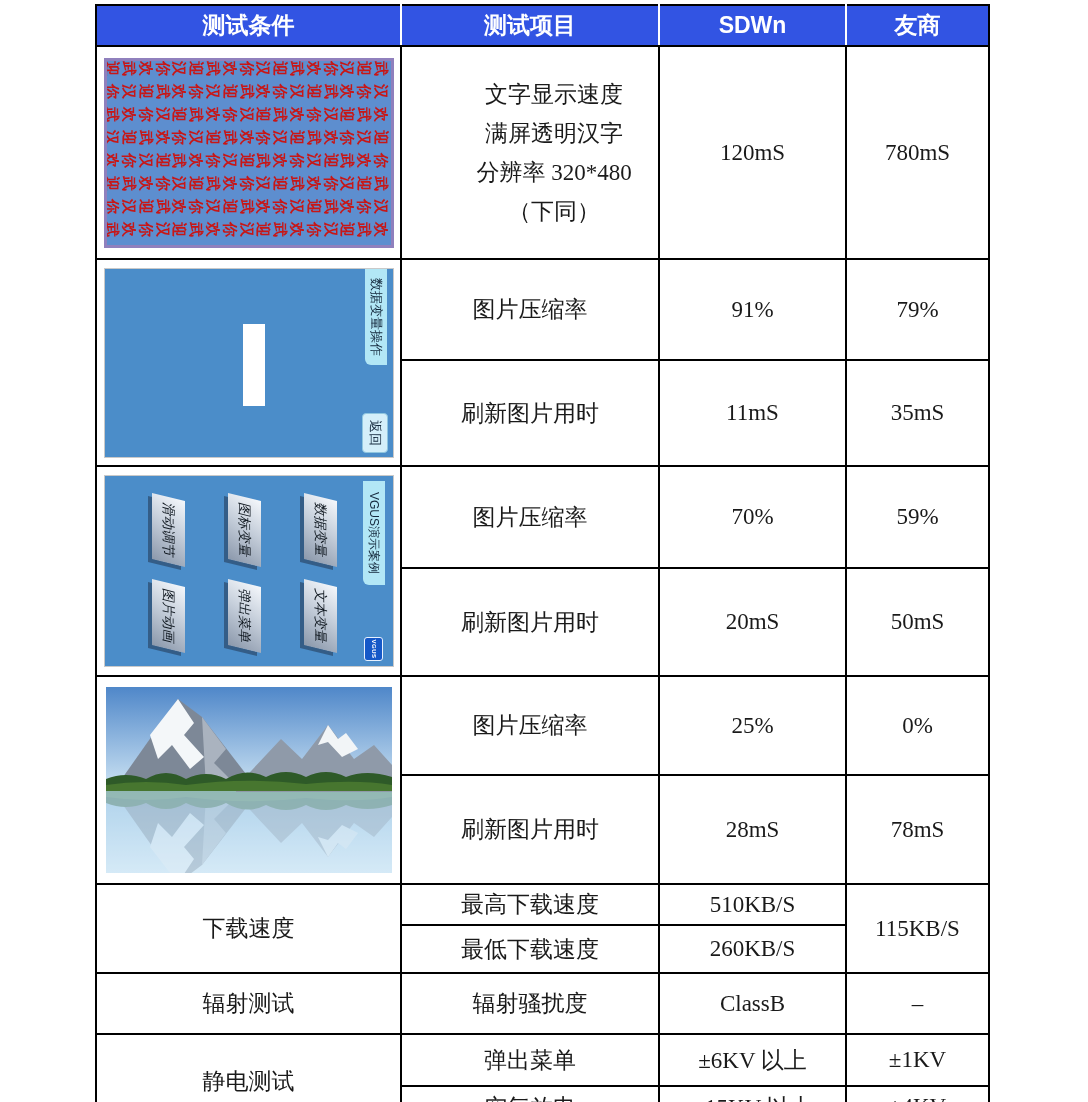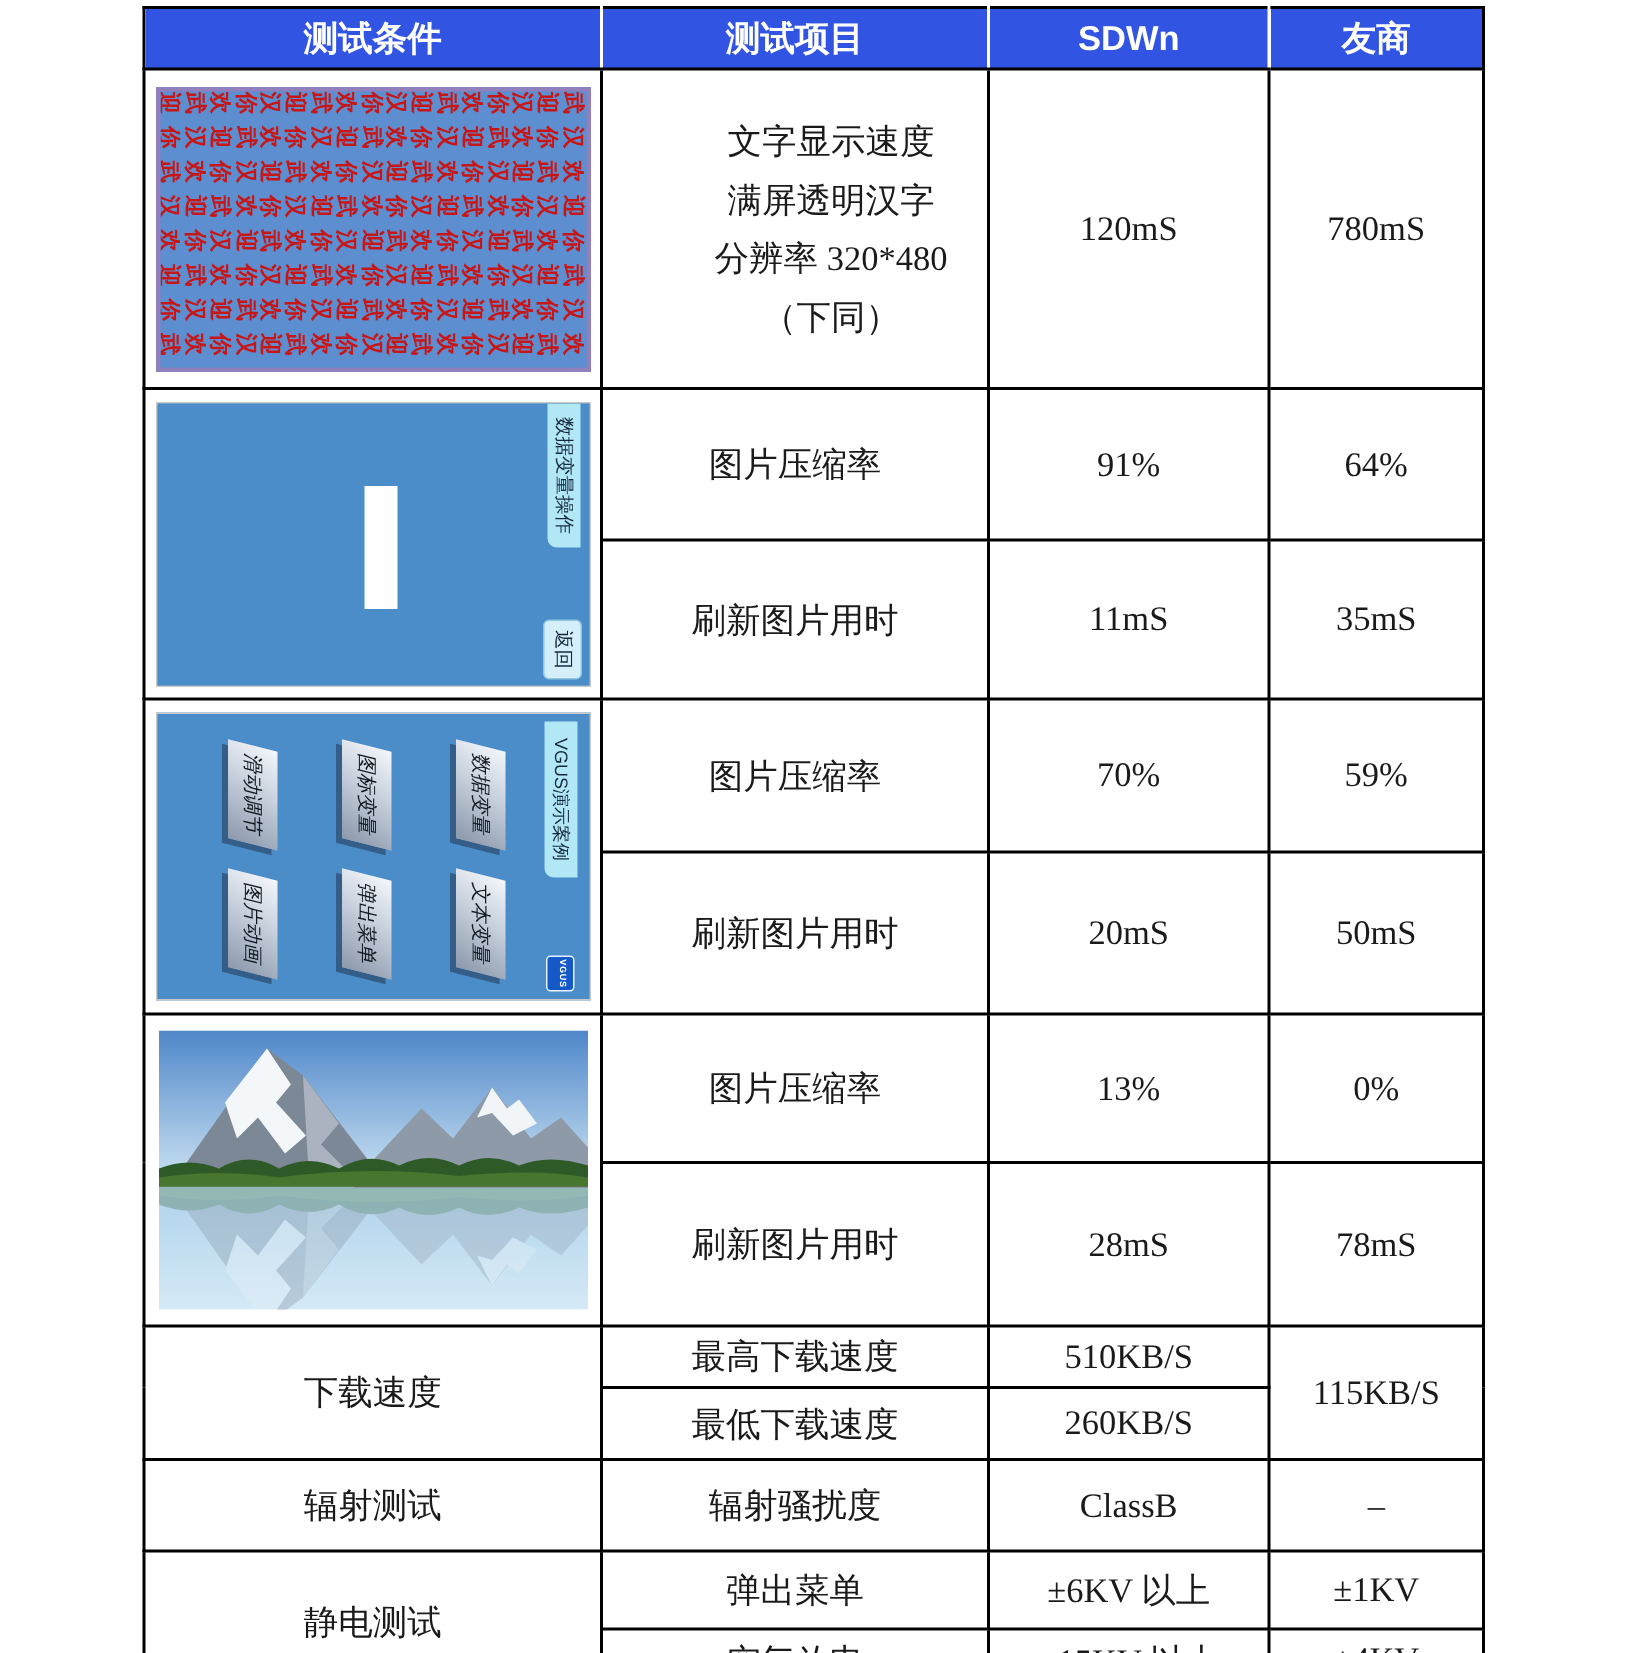--- a/index.html
+++ b/index.html
@@ -100,21 +100,21 @@
       <div class="shot s2">
         <div class="rot">
           <div class="tab">数据变量操作</div>
           <div class="backbtn">返回</div>
           <div class="whitebar"></div>
         </div>
       </div>
     </td>
     <td>图片压缩率</td>
     <td>91%</td>
-    <td>64%</td>
+    <td>79%</td>
   </tr>
   <tr style="height:106px">
     <td>刷新图片用时</td>
     <td>11mS</td>
     <td>35mS</td>
   </tr>
 
   <tr style="height:102px">
     <td rowspan="2">
       <div class="shot s3">
@@ -163,21 +163,21 @@
           </g>
         </defs>
         <rect x="0" y="0" width="286" height="104" fill="url(#sky)"></rect>
         <rect x="0" y="104" width="286" height="82" fill="url(#water)"></rect>
         <use href="#scene" transform="translate(0,208) scale(1,-1)" opacity="0.45"></use>
         <rect x="0" y="104" width="286" height="82" fill="#bcdcf0" opacity="0.35"></rect>
         <use href="#scene"></use>
       </svg>
     </td>
     <td>图片压缩率</td>
-    <td>13%</td>
+    <td>25%</td>
     <td>0%</td>
   </tr>
   <tr style="height:109px">
     <td>刷新图片用时</td>
     <td>28mS</td>
     <td>78mS</td>
   </tr>
 
   <tr style="height:32px">
     <td rowspan="2">下载速度</td>

